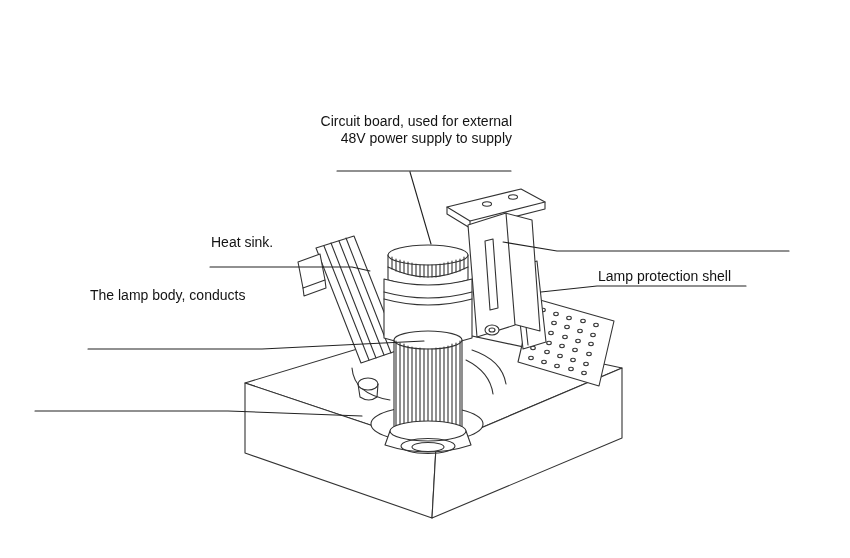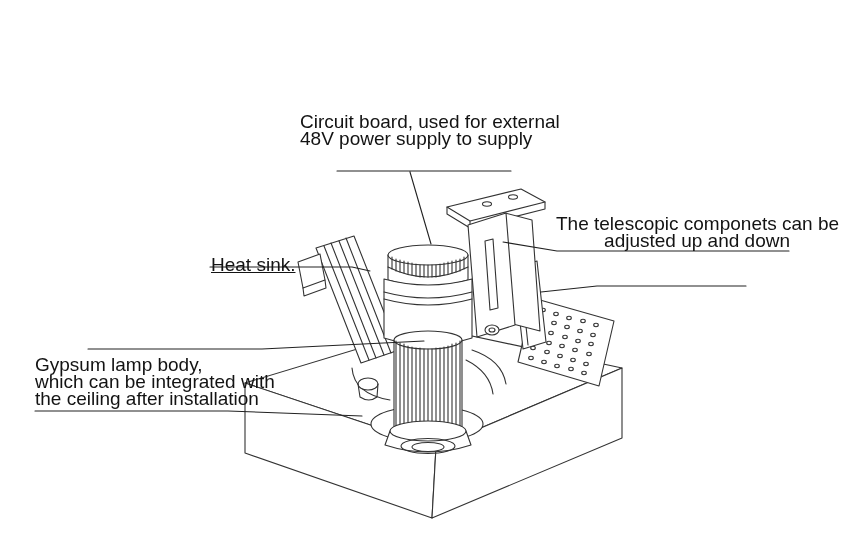--- a/index.html
+++ b/index.html
@@ -6,21 +6,21 @@
   .canvas{
     position:relative;
     width:850px;height:558px;
     background:#ffffff;
     font-family:"Liberation Sans", sans-serif;
     overflow:hidden;
   }
   .canvas svg{position:absolute;left:0;top:0;}
   .label{
     position:absolute;
-    font-size:19px;
+    font-size:14px;
     line-height:17px;
     color:#131313;
     white-space:nowrap;
   }
   .label .ln{display:block;}
   .align-right{text-align:right;}
 </style>
 </head>
 <body>
 
@@ -137,32 +137,27 @@
       </g>
 
     </g>
   </svg>
 
   <div class="label align-right" style="left:300px;top:113px;width:212px;">
     <span class="ln">Circuit board, used for external</span>
     <span class="ln">48V power supply to supply</span>
   </div>
 
-  <div class="label" style="left:211px;top:256px;text-decoration:underline;">
+  <div class="label" style="left:211px;top:234px;">
     <span class="ln">Heat sink.</span>
   </div>
 
-  <div class="label align-right" style="left:556px;top:215px;width:234px;">
-    <span class="ln">The telescopic componets can be</span>
-    <span class="ln">adjusted up and down</span>
+
+  <div class="label" style="left:598px;top:268px;">
+    <span class="ln">Lamp protection shell</span>
   </div>
 
-
   <div class="label" style="left:90px;top:287px;">
+    <span class="ln">The lamp body, conducts</span>
   </div>
 
-  <div class="label" style="left:35px;top:356px;">
-    <span class="ln">Gypsum lamp body,</span>
-    <span class="ln">which can be integrated with</span>
-    <span class="ln">the ceiling after installation</span>
-  </div>
 
 </div>
 
 </body></html>

